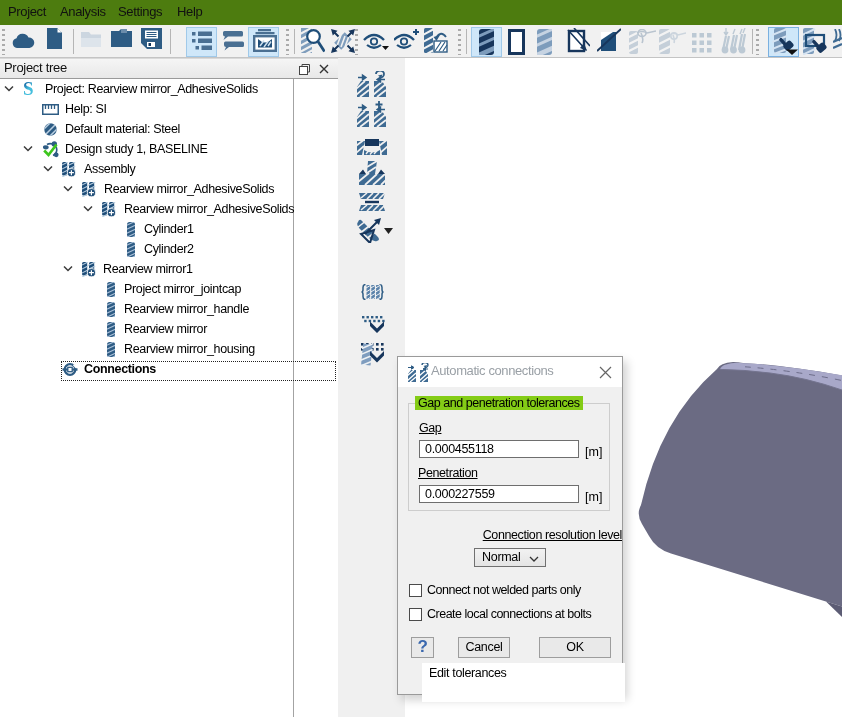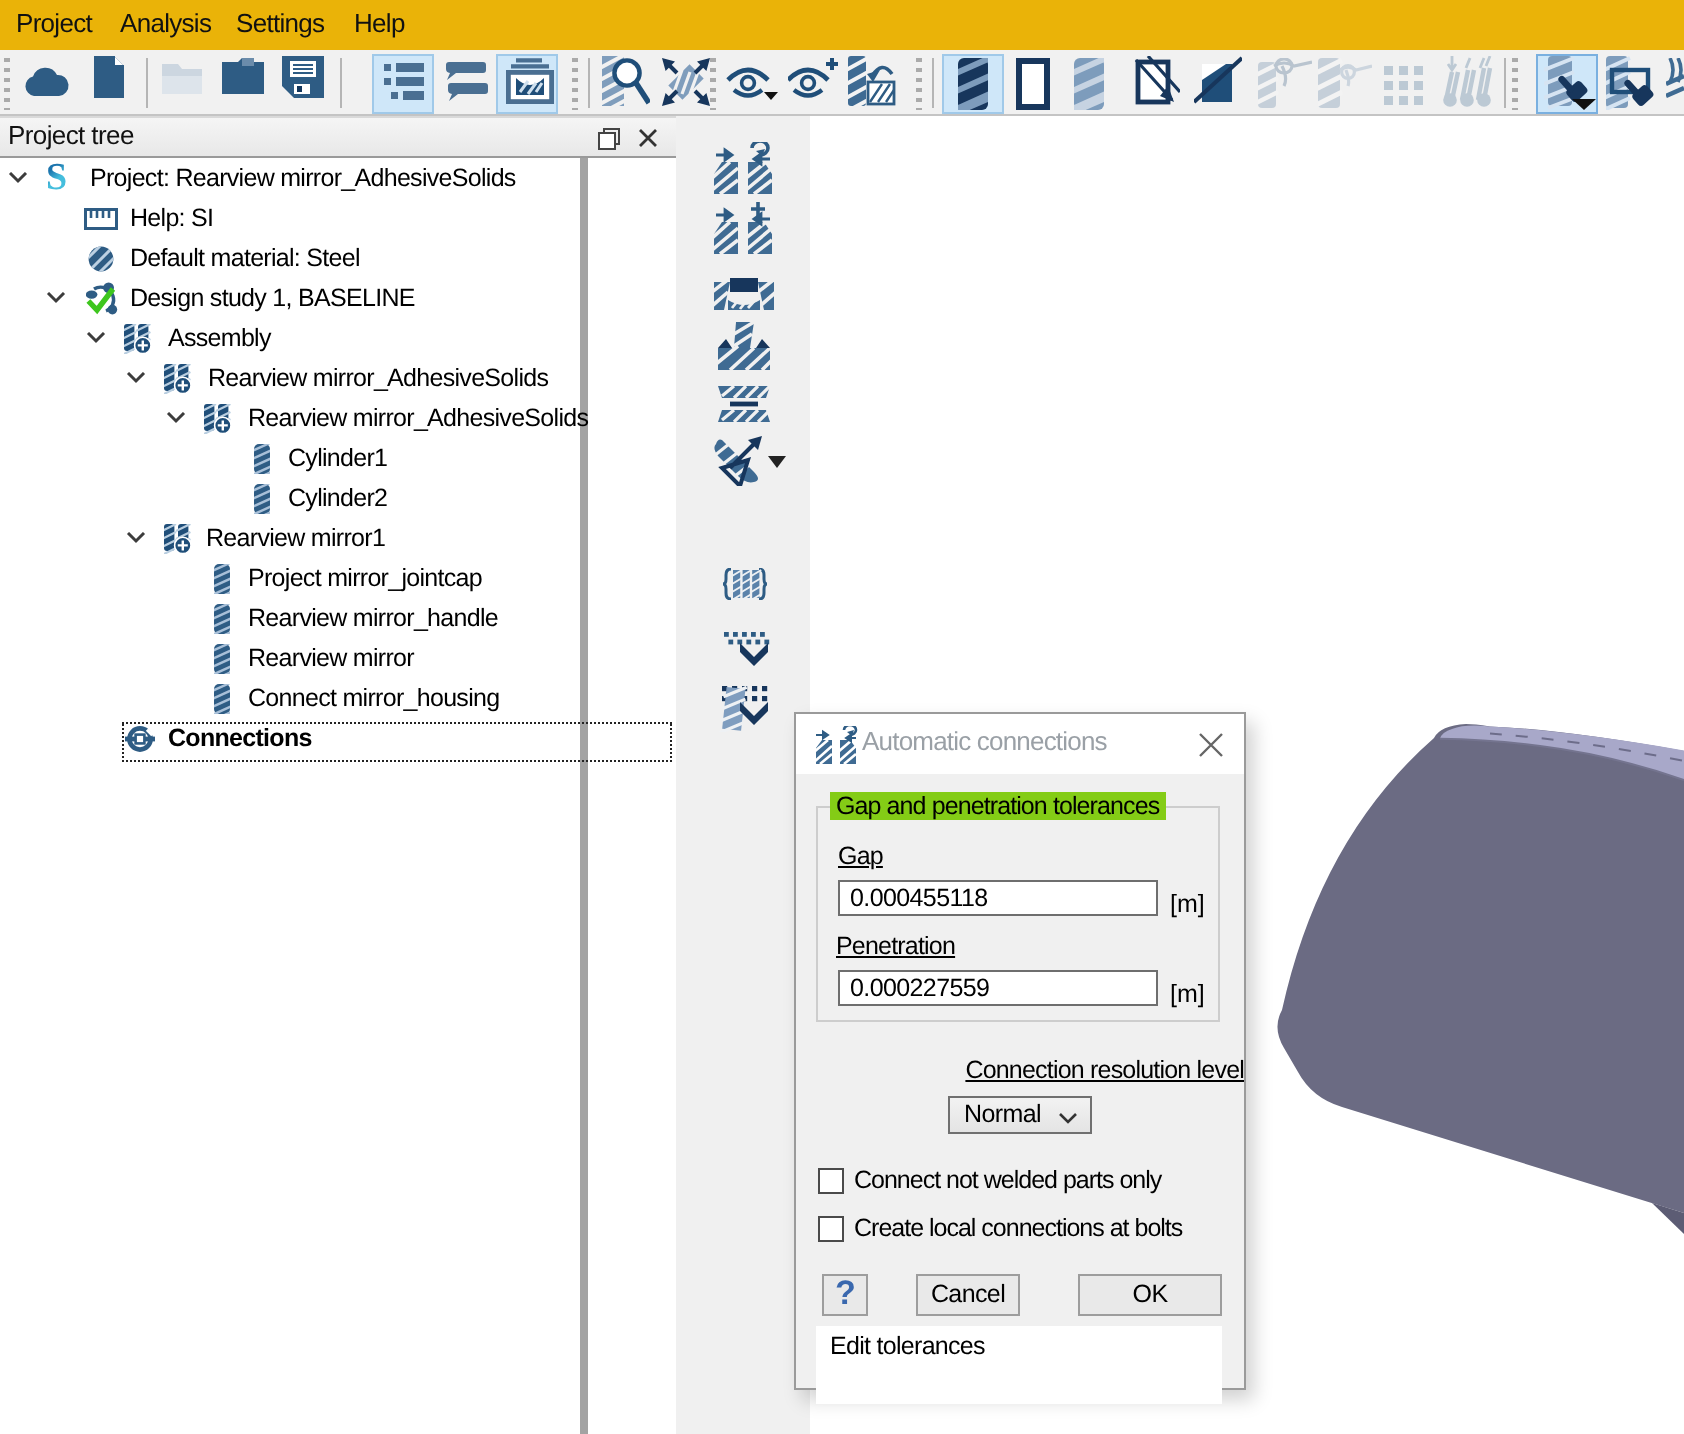--- a/index.html
+++ b/index.html
@@ -1,36 +1,36 @@
 <!DOCTYPE html>
 <html><head>
 <meta charset="utf-8">
 <style>
 * { margin:0; padding:0; box-sizing:border-box; }
 html,body { width:842px; height:717px; background:#fff; overflow:hidden;
   font-family:"Liberation Sans", sans-serif; }
 #stage { position:relative; width:842px; height:717px; }
 
 
-#menubar { position:absolute; left:0; top:0; width:842px; height:25px; background:#eab308; }
+#menubar { position:absolute; left:0; top:0; width:842px; height:25px; background:#4d7c0f; }
 #menubar span { position:absolute; top:4px; font-size:13px; letter-spacing:-0.35px; color:#111; }
 
 
 #toolbar { position:absolute; left:0; top:25px; width:842px; height:33px;
   background:#f1f1f1; border-bottom:1px solid #c4c4c4; }
 .ti { position:absolute; top:30px; }
 .hl { position:absolute; top:27px; width:31px; height:30px; background:#cfe7f9;
   border:1px solid #a0c9e9; }
 .vsep { position:absolute; top:29px; width:1px; height:25px; background:#b5b5b5; }
 .dsep { position:absolute; top:29px; width:3px; height:26px;
   background:repeating-linear-gradient(to bottom,#aaa 0 2px,transparent 2px 5px); }
 
 
 #leftpanel { position:absolute; left:0; top:58px; width:294px; height:659px;
-  background:#fff; border-right:4px solid #a3a3a3; }
+  background:#fff; border-right:1px solid #a3a3a3; }
 #ptitle { position:absolute; left:0; top:0; width:338px; height:21px;
   background:linear-gradient(#f5f5f5,#e8e8e8); border-bottom:1px solid #9a9a9a;
   border-top:1px solid #d9d9d9; }
 #ptitle .t { position:absolute; left:4px; top:1px; font-size:13px; letter-spacing:-0.3px; color:#111; }
 .row { position:absolute; left:0; width:338px; height:20px; font-size:12.5px; letter-spacing:-0.35px; color:#000; }
 .row .lbl { position:absolute; top:0; line-height:20px; white-space:nowrap; }
 .chev { position:absolute; top:7px; }
 .tico { position:absolute; }
 #connbox { position:absolute; left:61px; top:303px; width:275px; height:20px;
   border:1px dotted #222; }
@@ -55,21 +55,21 @@
 .munit { position:absolute; left:187px; font-size:12.5px; color:#000; }
 #combo { position:absolute; left:76px; top:191px; width:72px; height:19px;
   background:linear-gradient(#f2f2f2,#e4e4e4); border:1px solid #707070;
   font-size:12.5px; letter-spacing:-0.3px; padding:1px 0 0 7px; color:#000; }
 #combo svg { position:absolute; right:6px; top:7px; }
 .cb { position:absolute; left:11px; width:13px; height:13px; background:#fff;
   border:1px solid #4a4a4a; }
 .cblbl { position:absolute; left:29px; font-size:12.5px; letter-spacing:-0.5px; color:#000; }
 .dbtn { position:absolute; top:280px; height:21px; background:#e9e9e9;
   border:1px solid #9d9d9d; font-size:12.5px; letter-spacing:-0.3px; color:#000; text-align:center; line-height:19px; }
-#editbar { position:absolute; left:10px; top:306px; width:203px; height:39px; background:#fff; }
+#editbar { position:absolute; left:24px; top:306px; width:203px; height:39px; background:#fff; }
 #editbar span { position:absolute; left:7px; top:3px; font-size:12.5px; letter-spacing:-0.35px; color:#000; }
 </style>
 </head>
 <body>
 <div id="stage">
 
   <div id="menubar">
     <span style="left:8px">Project</span>
     <span style="left:60px">Analysis</span>
     <span style="left:118px">Settings</span>
@@ -495,21 +495,21 @@
         </svg>
         <span class="lbl" style="left:124px">Rearview mirror</span>
       </div>
       <div class="row" style="top:282px">
         <svg class="tico" style="left:107px;top:3px" width="8" height="15" viewBox="0 0 8 15">
           <g>
               <rect x="0" y="0" width="8" height="15" rx="2.5" fill="#2e5c84"></rect>
           <path d="M-2 4 L9 -1 M-2 8 L9 3 M-2 12 L9 7 M-2 16 L9 11 M2 17 L9 13.8" stroke="#a9c0d8" stroke-width="1.2"></path>
             </g>
         </svg>
-        <span class="lbl" style="left:124px">Connect mirror_housing</span>
+        <span class="lbl" style="left:124px">Rearview mirror_housing</span>
       </div>
 
       <div class="row" style="top:302px">
         <svg class="tico" style="left:62px;top:3px" width="16" height="15" viewBox="0 0 16 15">
           <path d="M0.5 7.5 H15.5" stroke="#2e5c84" stroke-width="2.4"></path>
           <circle cx="8" cy="7.5" r="5.3" fill="none" stroke="#2e5c84" stroke-width="2.3"></circle>
           <rect x="5.8" y="5.3" width="4.4" height="4.4" fill="#fff" stroke="#2e5c84" stroke-width="1.3"></rect>
           <path d="M11.5 2.8 L14.2 5.6" stroke="#fff" stroke-width="1.6"></path>
         </svg>
         <span class="lbl" style="left:84px;font-weight:bold">Connections</span>

